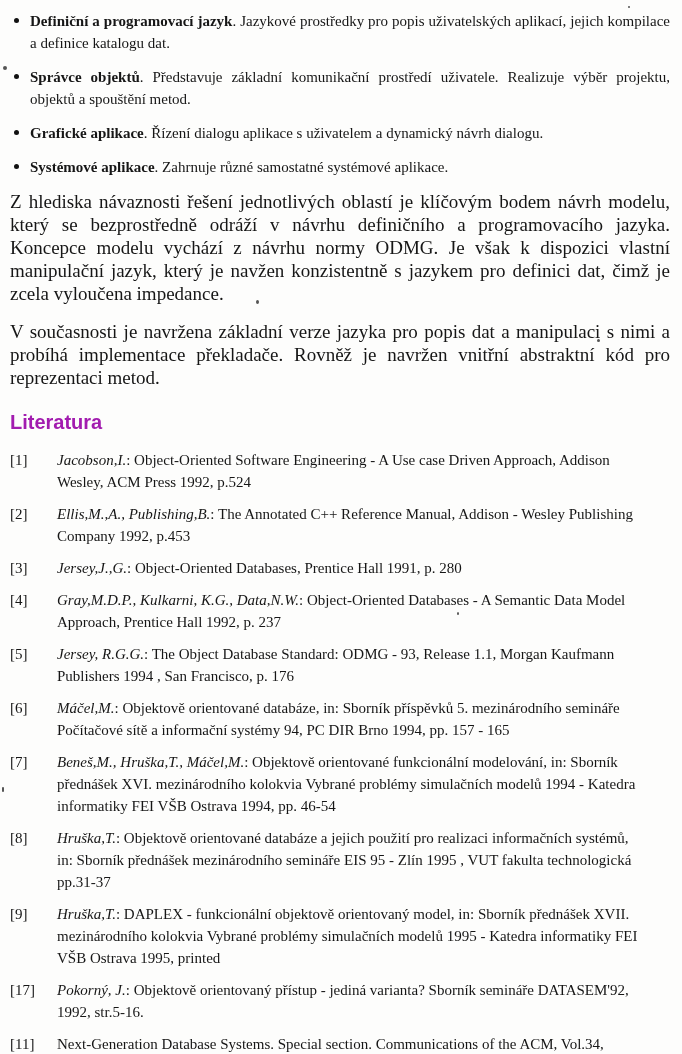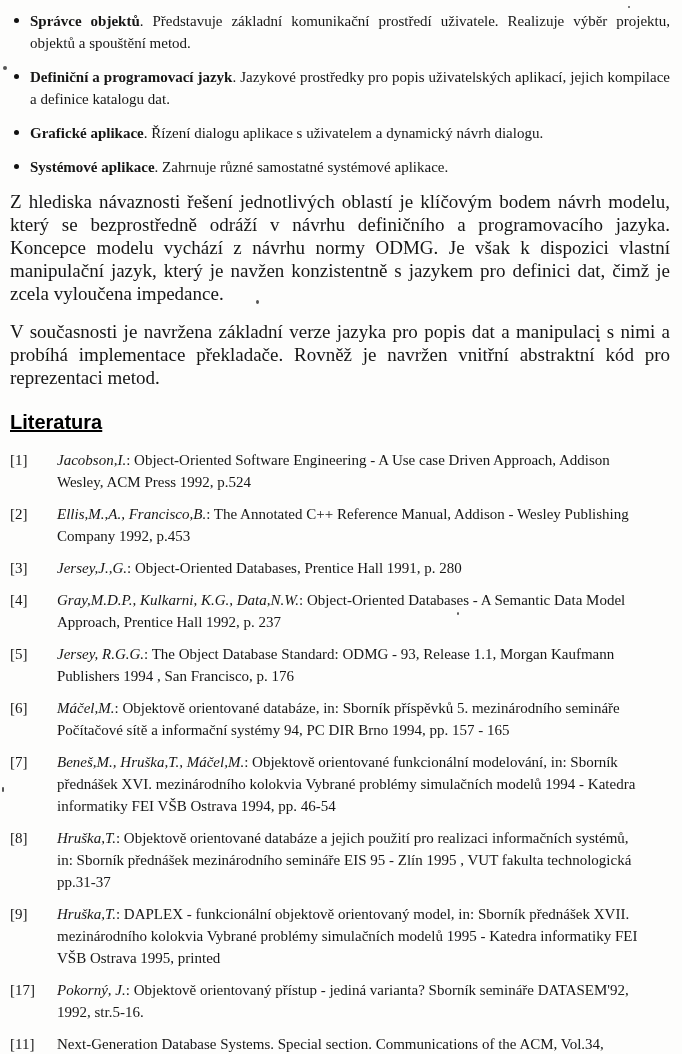--- a/index.html
+++ b/index.html
@@ -40,22 +40,21 @@
     line-height: 23px;
     text-align: justify;
   }
 
   
   .lit {
     font-family: "Liberation Sans", sans-serif;
     font-size: 20px;
     font-weight: bold;
     margin: 22px 0 15px 0;
-    color: #000000;
-    text-decoration: underline;
+    color: #a21caf;
   }
 
   
   .ref {
     display: flex;
     margin-bottom: 10px;
     font-size: 15px;
     line-height: 22px;
   }
   .ref .num { width: 47px; flex-shrink: 0; }
@@ -72,25 +71,25 @@
   }
 </style>
 </head>
 <body>
 
 <div class="page">
 
   <ul class="bullets">
     <li>
       <span class="dot"></span>
-      <span class="term">Správce objektů</span><span>. Představuje základní komunikační prostředí uživatele. Realizuje výběr projektu, objektů a spouštění metod.</span>
+      <span class="term">Definiční a programovací jazyk</span><span>. Jazykové prostředky pro popis uživatelských aplikací, jejich kompilace a definice katalogu dat.</span>
     </li>
     <li>
       <span class="dot"></span>
-      <span class="term">Definiční a programovací jazyk</span><span>. Jazykové prostředky pro popis uživatelských aplikací, jejich kompilace a definice katalogu dat.</span>
+      <span class="term">Správce objektů</span><span>. Představuje základní komunikační prostředí uživatele. Realizuje výběr projektu, objektů a spouštění metod.</span>
     </li>
     <li>
       <span class="dot"></span>
       <span class="term">Grafické aplikace</span><span>. Řízení dialogu aplikace s uživatelem a dynamický návrh dialogu.</span>
     </li>
     <li>
       <span class="dot"></span>
       <span class="term">Systémové aplikace</span><span>. Zahrnuje různé samostatné systémové aplikace.</span>
     </li>
   </ul>
@@ -99,21 +98,21 @@
   <p class="para">V současnosti je navržena základní verze jazyka pro popis dat a manipulaci s nimi a probíhá implementace překladače. Rovněž je navržen vnitřní abstraktní kód pro reprezentaci metod.</p>
 
   <h2 class="lit">Literatura</h2>
 
   <div class="ref">
     <span class="num">[1]</span>
     <span class="txt"><i>Jacobson,I.</i><span>: Object-Oriented Software Engineering - A Use case Driven Approach, Addison Wesley,  ACM Press 1992,  p.524</span></span>
   </div>
   <div class="ref">
     <span class="num">[2]</span>
-    <span class="txt"><i>Ellis,M.,A., Francisco,B.</i><span>: The Annotated C++ Reference Manual, Addison - Wesley Publishing Company 1992, p.453</span></span>
+    <span class="txt"><i>Ellis,M.,A., Publishing,B.</i><span>: The Annotated C++ Reference Manual, Addison - Wesley Publishing Company 1992, p.453</span></span>
   </div>
   <div class="ref">
     <span class="num">[3]</span>
     <span class="txt"><i>Jersey,J.,G.</i><span>: Object-Oriented Databases, Prentice Hall 1991, p. 280</span></span>
   </div>
   <div class="ref">
     <span class="num">[4]</span>
     <span class="txt"><i>Gray,M.D.P., Kulkarni, K.G., Data,N.W.</i><span>: Object-Oriented Databases - A Semantic Data Model Approach, Prentice Hall 1992, p. 237</span></span>
   </div>
   <div class="ref">

